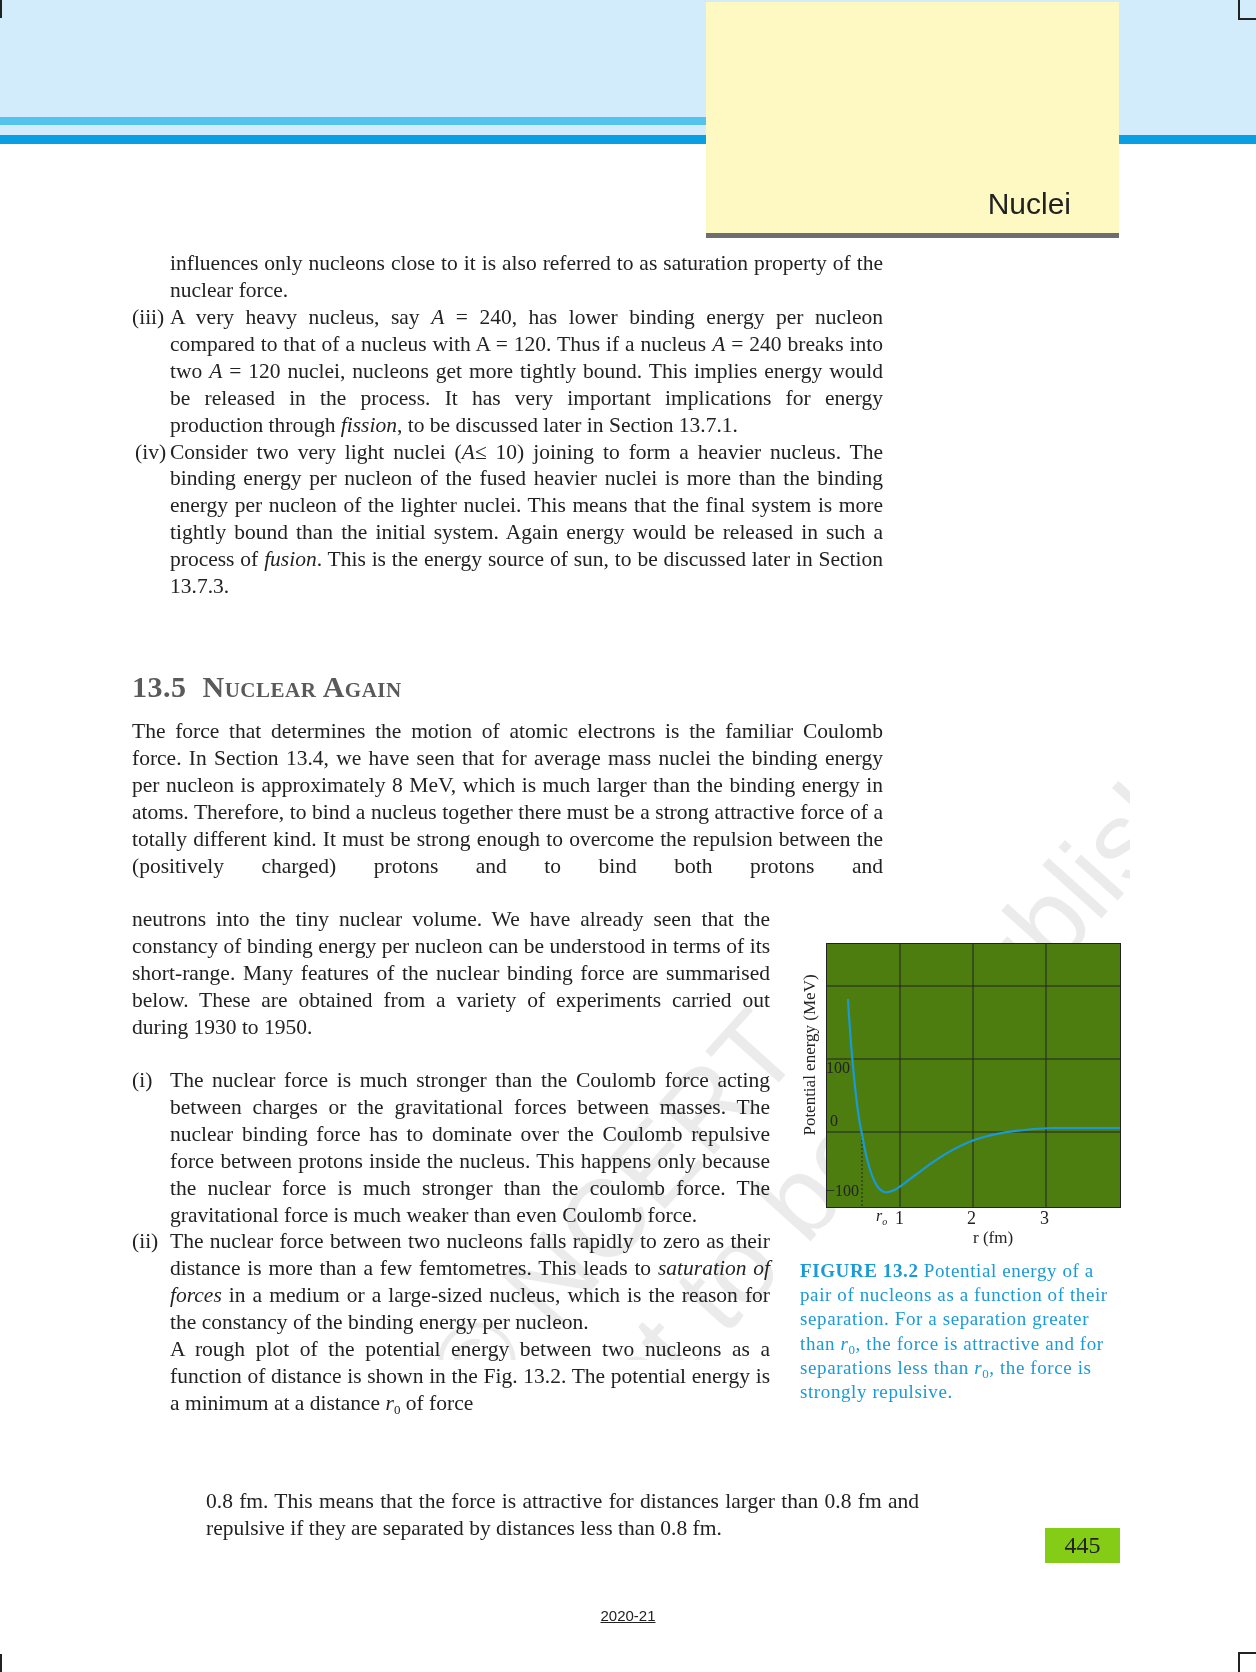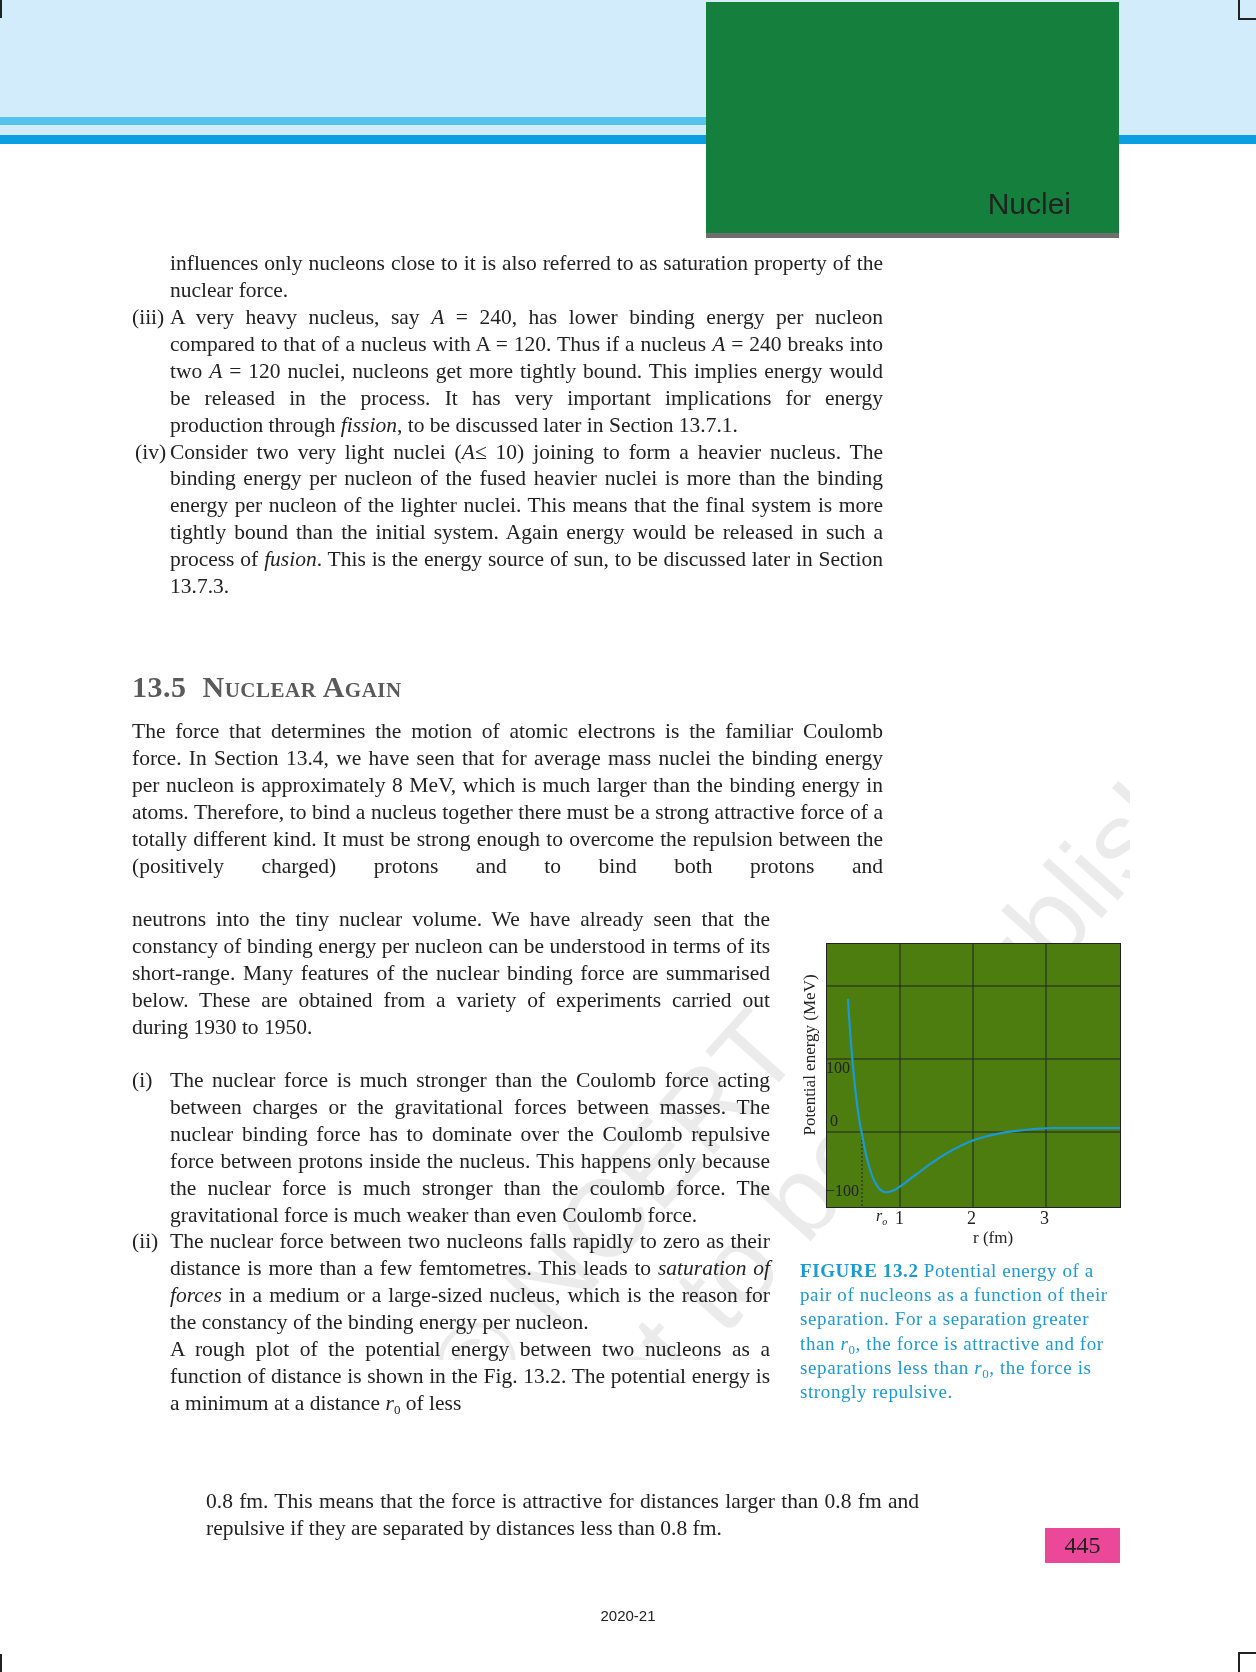--- a/index.html
+++ b/index.html
@@ -1,21 +1,21 @@
 <!DOCTYPE html>
 <html><head>
 <meta charset="utf-8">
 <style>
   html, body { margin:0; padding:0; }
   body { width:1256px; height:1672px; position:relative; background:#fff; overflow:hidden;
          font-family:"Liberation Serif","DejaVu Serif",serif; color:#222; }
   .hdr-band { position:absolute; left:0; top:0; width:1256px; height:143px; background:#d2ecfb; }
   .stripe1 { position:absolute; left:0; top:117px; width:706px; height:8px; background:#55c3f0; }
   .stripe2 { position:absolute; left:0; top:135px; width:1256px; height:9px; background:#0a9fe3; }
-  .chapter-box { position:absolute; left:706px; top:2px; width:413px; height:231px; background:#15803d;
+  .chapter-box { position:absolute; left:706px; top:2px; width:413px; height:231px; background:#fef9c3;
                  border-bottom:5px solid #6e6e6e; }
   .chapter-title { position:absolute; right:48px; bottom:12px; font-family:"Liberation Sans","DejaVu Sans",sans-serif;
                    font-size:30px; color:#222; }
   .crop { position:absolute; border-color:#222; border-style:solid; width:18px; height:18px; }
   .crop.tl { left:0; top:0; border-width:0 0 0 2px; }
   .crop.tr { left:1238px; top:0; border-width:0 0 2px 2px; }
   .crop.bl { left:0; top:1654px; border-width:0 2px 0 0; width:0; }
   .crop.br { left:1238px; top:1652px; border-width:2px 0 0 2px; }
 
   .txt { position:absolute; font-size:21.5px; line-height:26.9px; text-align:justify; }
@@ -24,23 +24,23 @@
   .item .lbl { position:absolute; left:-38px; }
   .sec-head { position:absolute; left:132px; top:670px; font-size:30px; font-weight:bold; color:#5a5a5a; letter-spacing:0.5px; }
   .sec-head .num { margin-right:16px; }
   .sec-head .t1 { font-variant:small-caps; }
 
   .chart { position:absolute; left:826px; top:943px; width:293px; height:263px; background:#4d7c0f;
            border:1px solid #222; }
   .caption { position:absolute; left:800px; top:1259px; width:316px; text-align:left; color:#1a9ad6;
              font-size:19px; line-height:24.2px; letter-spacing:0.6px; }
   .caption b { font-family:"Liberation Serif","DejaVu Serif",serif; }
-  .page-num { position:absolute; left:1045px; top:1528px; width:75px; height:35px; background:#ec4899;
+  .page-num { position:absolute; left:1045px; top:1528px; width:75px; height:35px; background:#84cc16;
               font-size:24px; text-align:center; line-height:35px; color:#222; }
-  .footer { position:absolute; left:0; width:1256px; top:1607px; text-align:center; font-family:"Liberation Sans","DejaVu Sans",sans-serif; font-size:15px; }
+  .footer { position:absolute; left:0; width:1256px; top:1607px; text-align:center; font-family:"Liberation Sans","DejaVu Sans",sans-serif; font-size:15px;text-decoration:underline; }
   .watermark { position:absolute; left:230px; top:560px; width:900px; height:800px; pointer-events:none;}
   i { font-style:italic; }
   sub { font-size:13px; vertical-align:-4px; line-height:0; }
 </style>
 </head>
 <body>
 
 <div class="hdr-band"></div>
 <div class="stripe1"></div>
 <div class="stripe2"></div>
@@ -86,21 +86,21 @@
 <div class="txt" style="left:170px; top:1067px; width:600px;">
   <div class="item">
     <span class="lbl" style="left:-38px;">(i)</span>
     <span>The nuclear force is much stronger than the Coulomb force acting between charges or the gravitational forces between masses. The nuclear binding force has to dominate over the Coulomb repulsive force between protons inside the nucleus. This happens only because the nuclear force is much stronger than the coulomb force. The gravitational force is much weaker  than even Coulomb force.</span>
   </div>
   <div class="item">
     <span class="lbl" style="left:-38px;">(ii)</span>
     <span>The nuclear force between two nucleons falls rapidly to zero as their distance is more than a few femtometres. This leads to </span><i>saturation of forces</i><span> in a medium or a large-sized nucleus, which is the reason for the constancy of the binding energy per nucleon.</span>
   </div>
   <div class="item">
-    <span>A rough plot of the potential energy between two nucleons as a function of distance is shown in the Fig. 13.2. The potential energy is a minimum at a distance </span><i>r</i><sub>0</sub><span> of less</span>
+    <span>A rough plot of the potential energy between two nucleons as a function of distance is shown in the Fig. 13.2. The potential energy is a minimum at a distance </span><i>r</i><sub>0</sub><span> of force</span>
   </div>
 </div>
 <div class="txt" style="left:170px; top:1488px; width:713px;margin-left:36px;">
   <p>0.8 fm. This means that the force is attractive for distances larger than 0.8 fm and repulsive if they are separated by distances less than 0.8 fm.</p>
 </div>
 
 <div class="chart">
   <svg width="293" height="263" viewBox="0 0 293 263">
     <g stroke="#222" stroke-width="1">
       <line x1="73" y1="0" x2="73" y2="263"></line>

